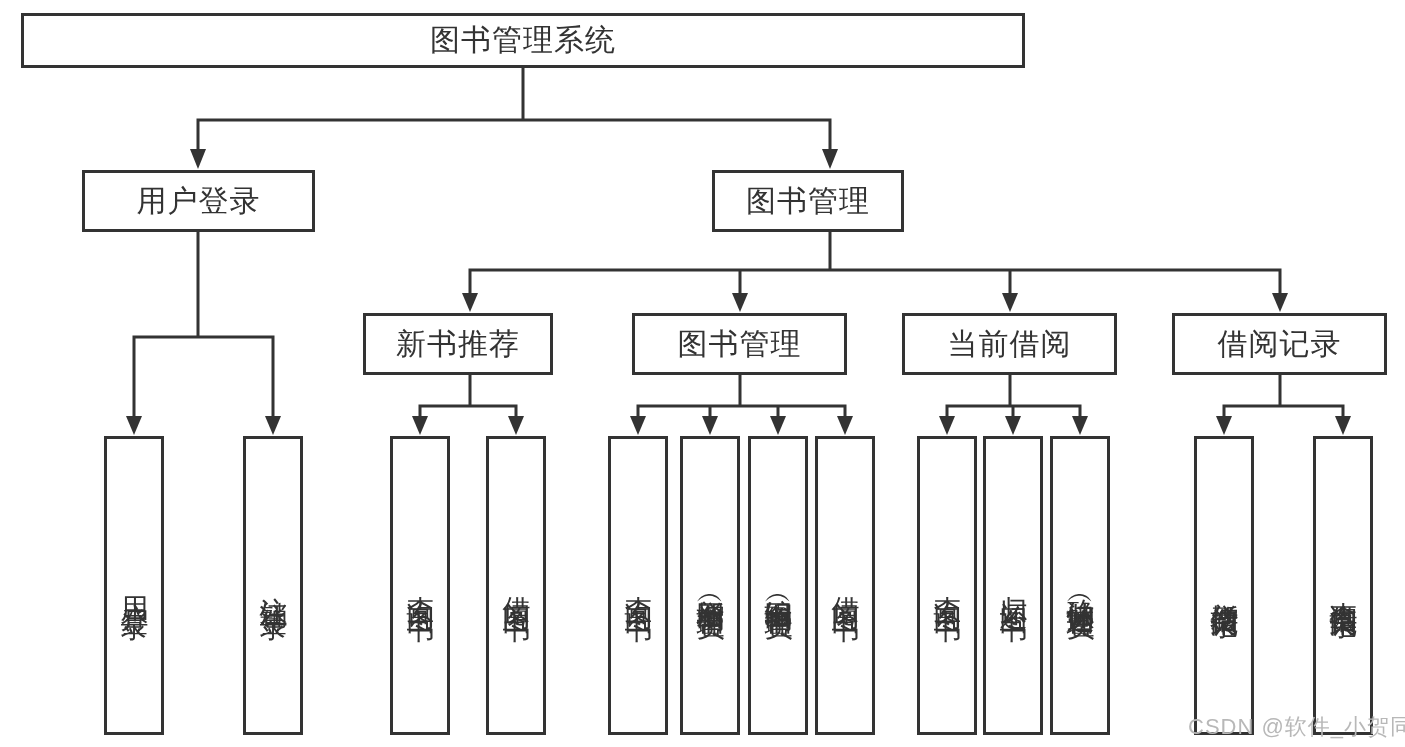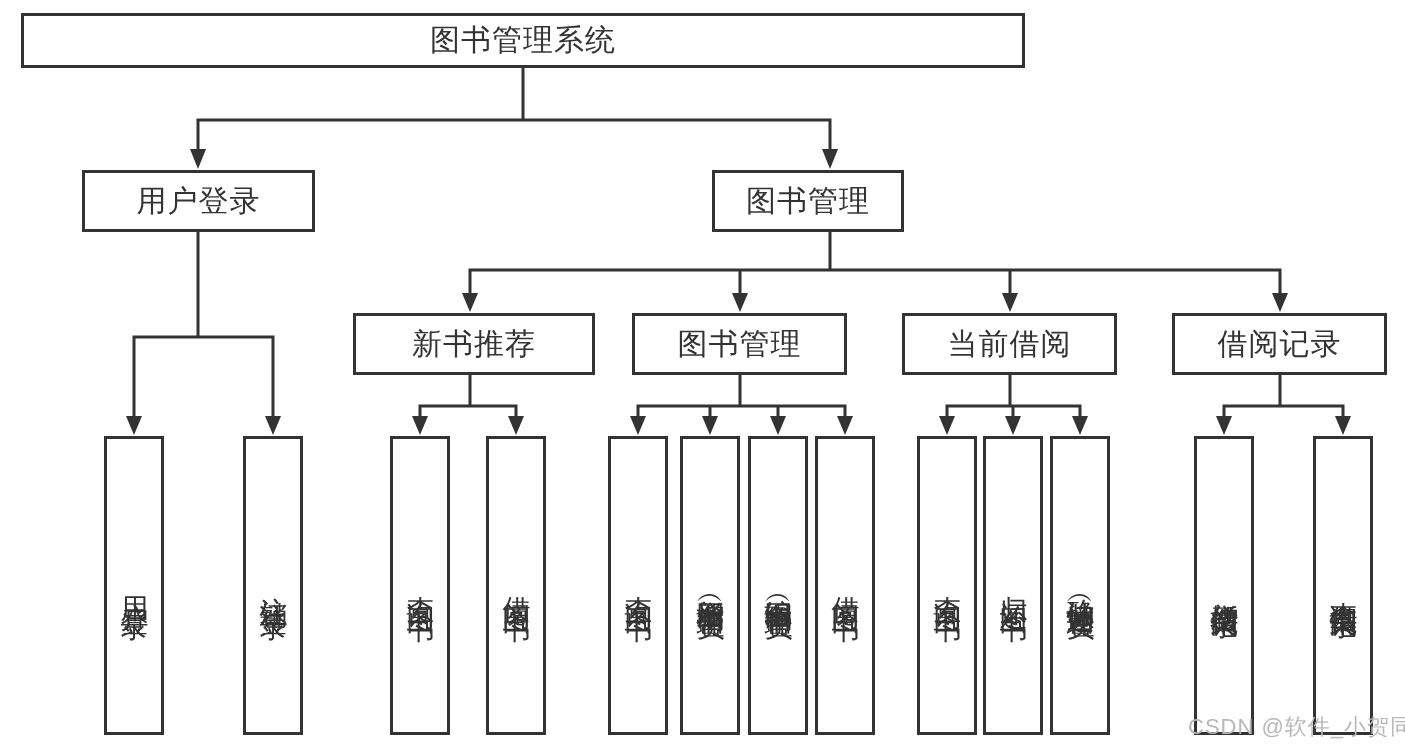--- a/index.html
+++ b/index.html
@@ -80,21 +80,21 @@
       <polygon points="1216,416 1232,416 1224,435"></polygon>
       <polygon points="1335,416 1351,416 1343,435"></polygon>
     </g>
   </svg>
 
   <div class="box hdr" style="left:21px;top:13px;width:1004px;height:55px">图书管理系统</div>
 
   <div class="box hdr" style="left:82px;top:170px;width:233px;height:62px">用户登录</div>
   <div class="box hdr" style="left:712px;top:170px;width:192px;height:62px">图书管理</div>
 
-  <div class="box hdr" style="left:353px;top:313px;width:242px;height:62px">新书推荐</div>
+  <div class="box hdr" style="left:363px;top:313px;width:190px;height:62px">新书推荐</div>
   <div class="box hdr" style="left:632px;top:313px;width:215px;height:62px">图书管理</div>
   <div class="box hdr" style="left:902px;top:313px;width:215px;height:62px">当前借阅</div>
   <div class="box hdr" style="left:1172px;top:313px;width:215px;height:62px">借阅记录</div>
 
   <div class="box leaf" style="left:104px">用户登录</div>
   <div class="box leaf" style="left:243px">注销登录</div>
 
   <div class="box leaf" style="left:390px">查询图书</div>
   <div class="box leaf" style="left:486px">借阅图书</div>
 

